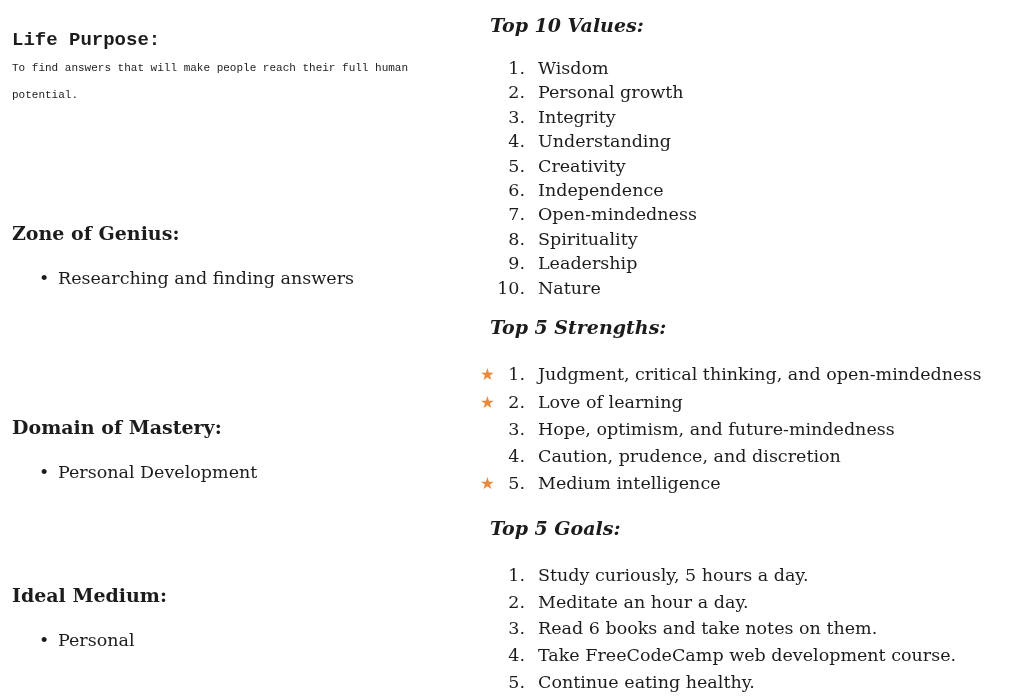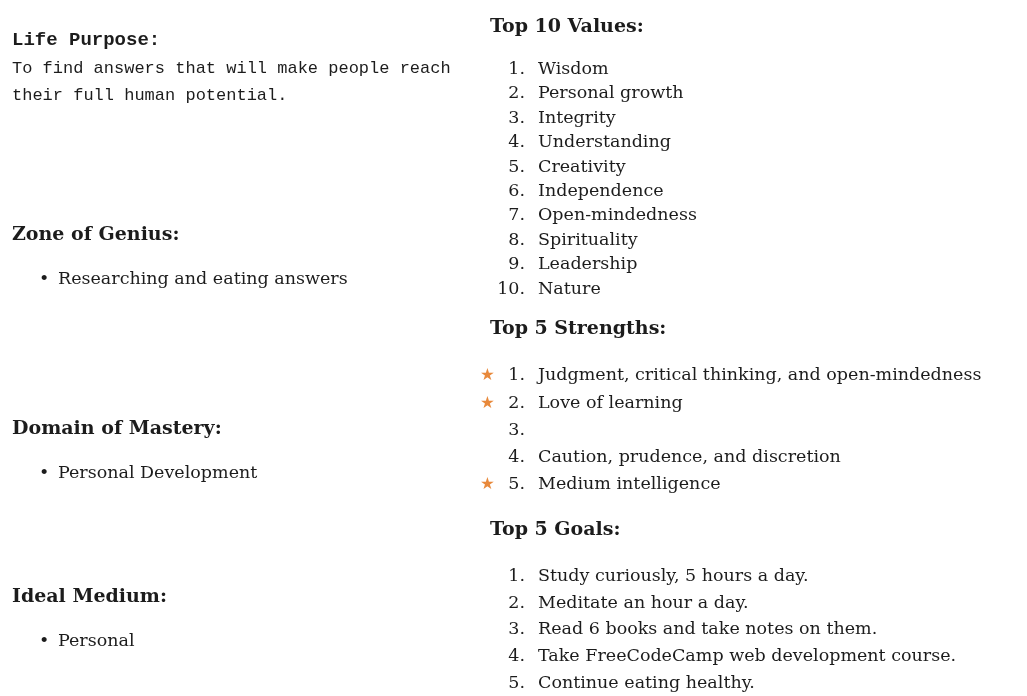--- a/index.html
+++ b/index.html
@@ -19,31 +19,31 @@
   section { position: absolute; }
 
   
   h2 {
     margin: 0;
     font-size: 19px;
     line-height: 24px;
     font-weight: bold;
     white-space: nowrap;
   }
-  .rhead { margin-left: 10px; }
+  .rhead { margin-left: 10px; font-style: italic; }
 
   
   #sec-life   { left: 12px; top: 28px;  width: 462px; font-family: Liberation Mono, monospace; }
   #sec-zone   { left: 12px; top: 221px; width: 462px; }
   #sec-domain { left: 12px; top: 415px; width: 462px; }
   #sec-ideal  { left: 12px; top: 583px; width: 462px; }
 
   .lsec p {
     margin: 3px 0 0 0;
-    font-size: 17px;
+    font-size: 11px;
     line-height: 27px;
     width: 452px;
   }
   .bullet-row {
     margin-top: 22px;
     padding-left: 27px;
     display: flex;
     align-items: baseline;
     font-size: 17.5px;
     line-height: 22px;
@@ -92,21 +92,21 @@
 
   <section class="lsec" id="sec-life">
     <h2>Life Purpose:</h2>
     <p>To find answers that will make people reach their full human potential.</p>
   </section>
 
   <section class="lsec" id="sec-zone">
     <h2>Zone of Genius:</h2>
     <div class="bullet-row">
       <span class="dot">•</span>
-      <span class="btxt">Researching and eating answers</span>
+      <span class="btxt">Researching and finding answers</span>
     </div>
   </section>
 
   <section class="lsec" id="sec-domain">
     <h2>Domain of Mastery:</h2>
     <div class="bullet-row">
       <span class="dot">•</span>
       <span class="btxt">Personal Development</span>
     </div>
   </section>
@@ -184,20 +184,21 @@
           <span class="item-text">Judgment, critical thinking, and open-mindedness</span>
         </div>
         <div class="li-row">
           <span class="star-cell">★</span>
           <span class="num-cell">2.</span>
           <span class="item-text">Love of learning</span>
         </div>
         <div class="li-row">
           <span class="star-cell"></span>
           <span class="num-cell">3.</span>
+          <span class="item-text">Hope, optimism, and future-mindedness</span>
         </div>
         <div class="li-row">
           <span class="star-cell"></span>
           <span class="num-cell">4.</span>
           <span class="item-text">Caution, prudence, and discretion</span>
         </div>
         <div class="li-row">
           <span class="star-cell">★</span>
           <span class="num-cell">5.</span>
           <span class="item-text">Medium intelligence</span>

